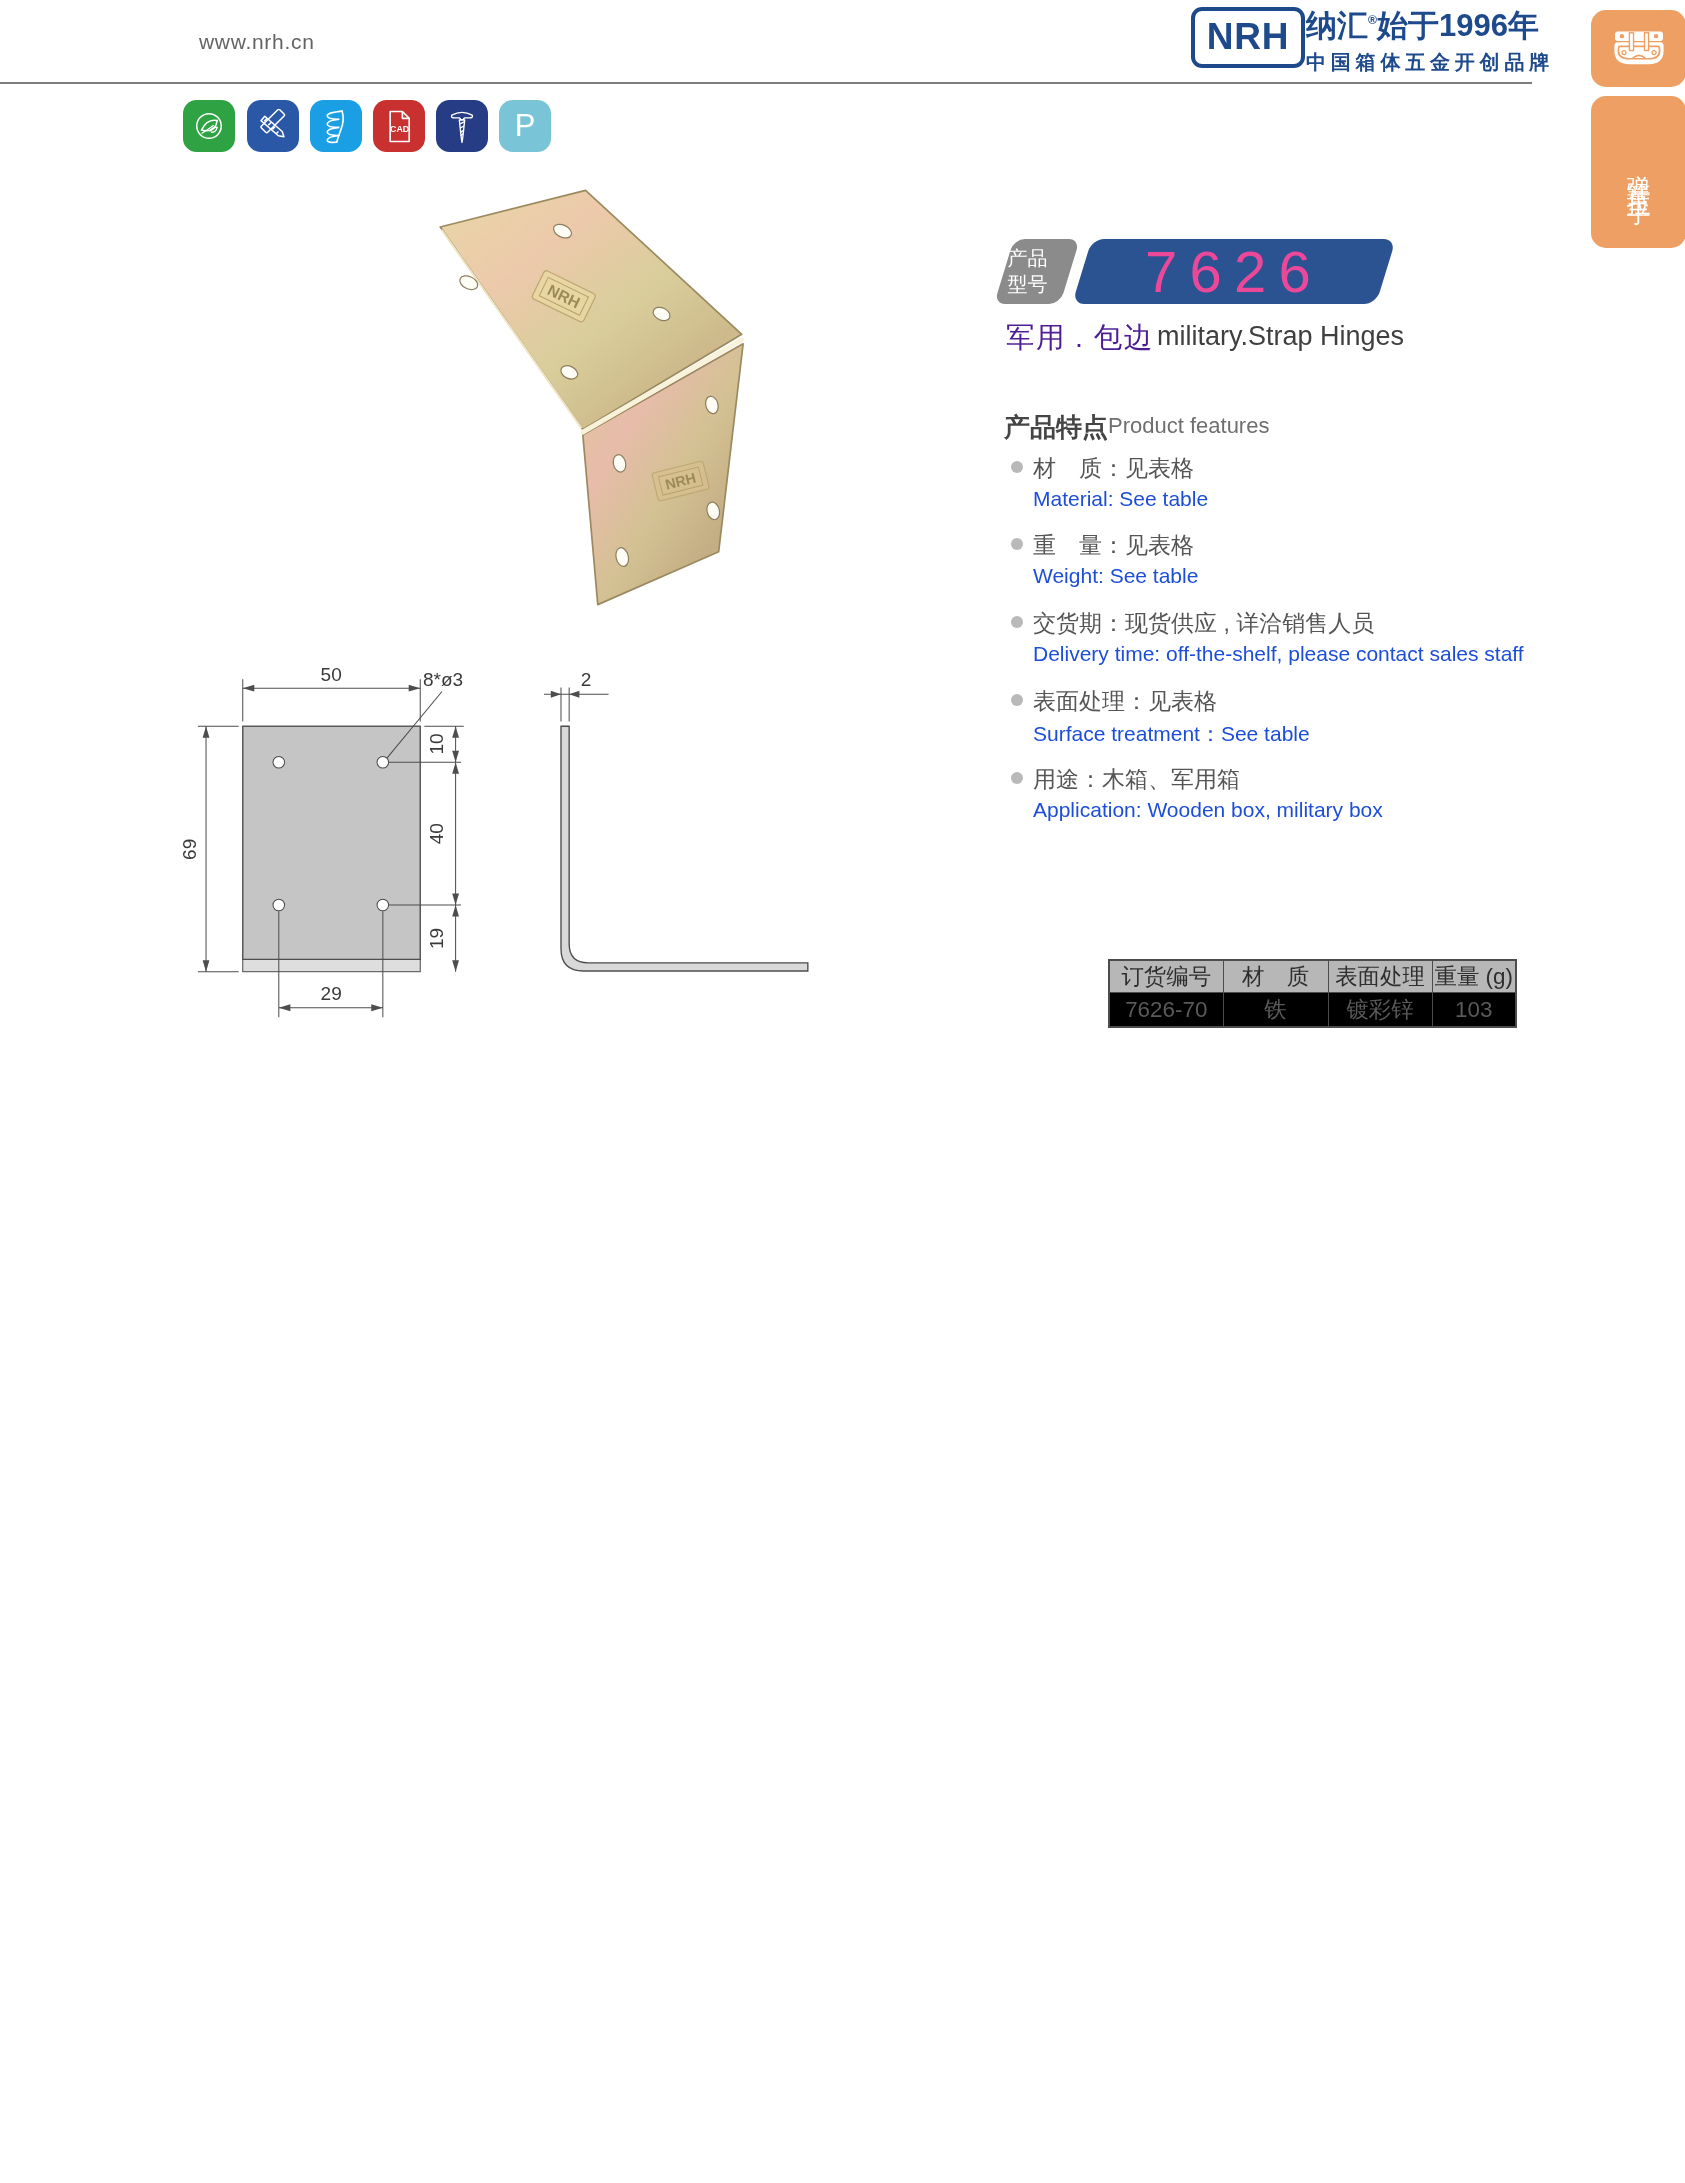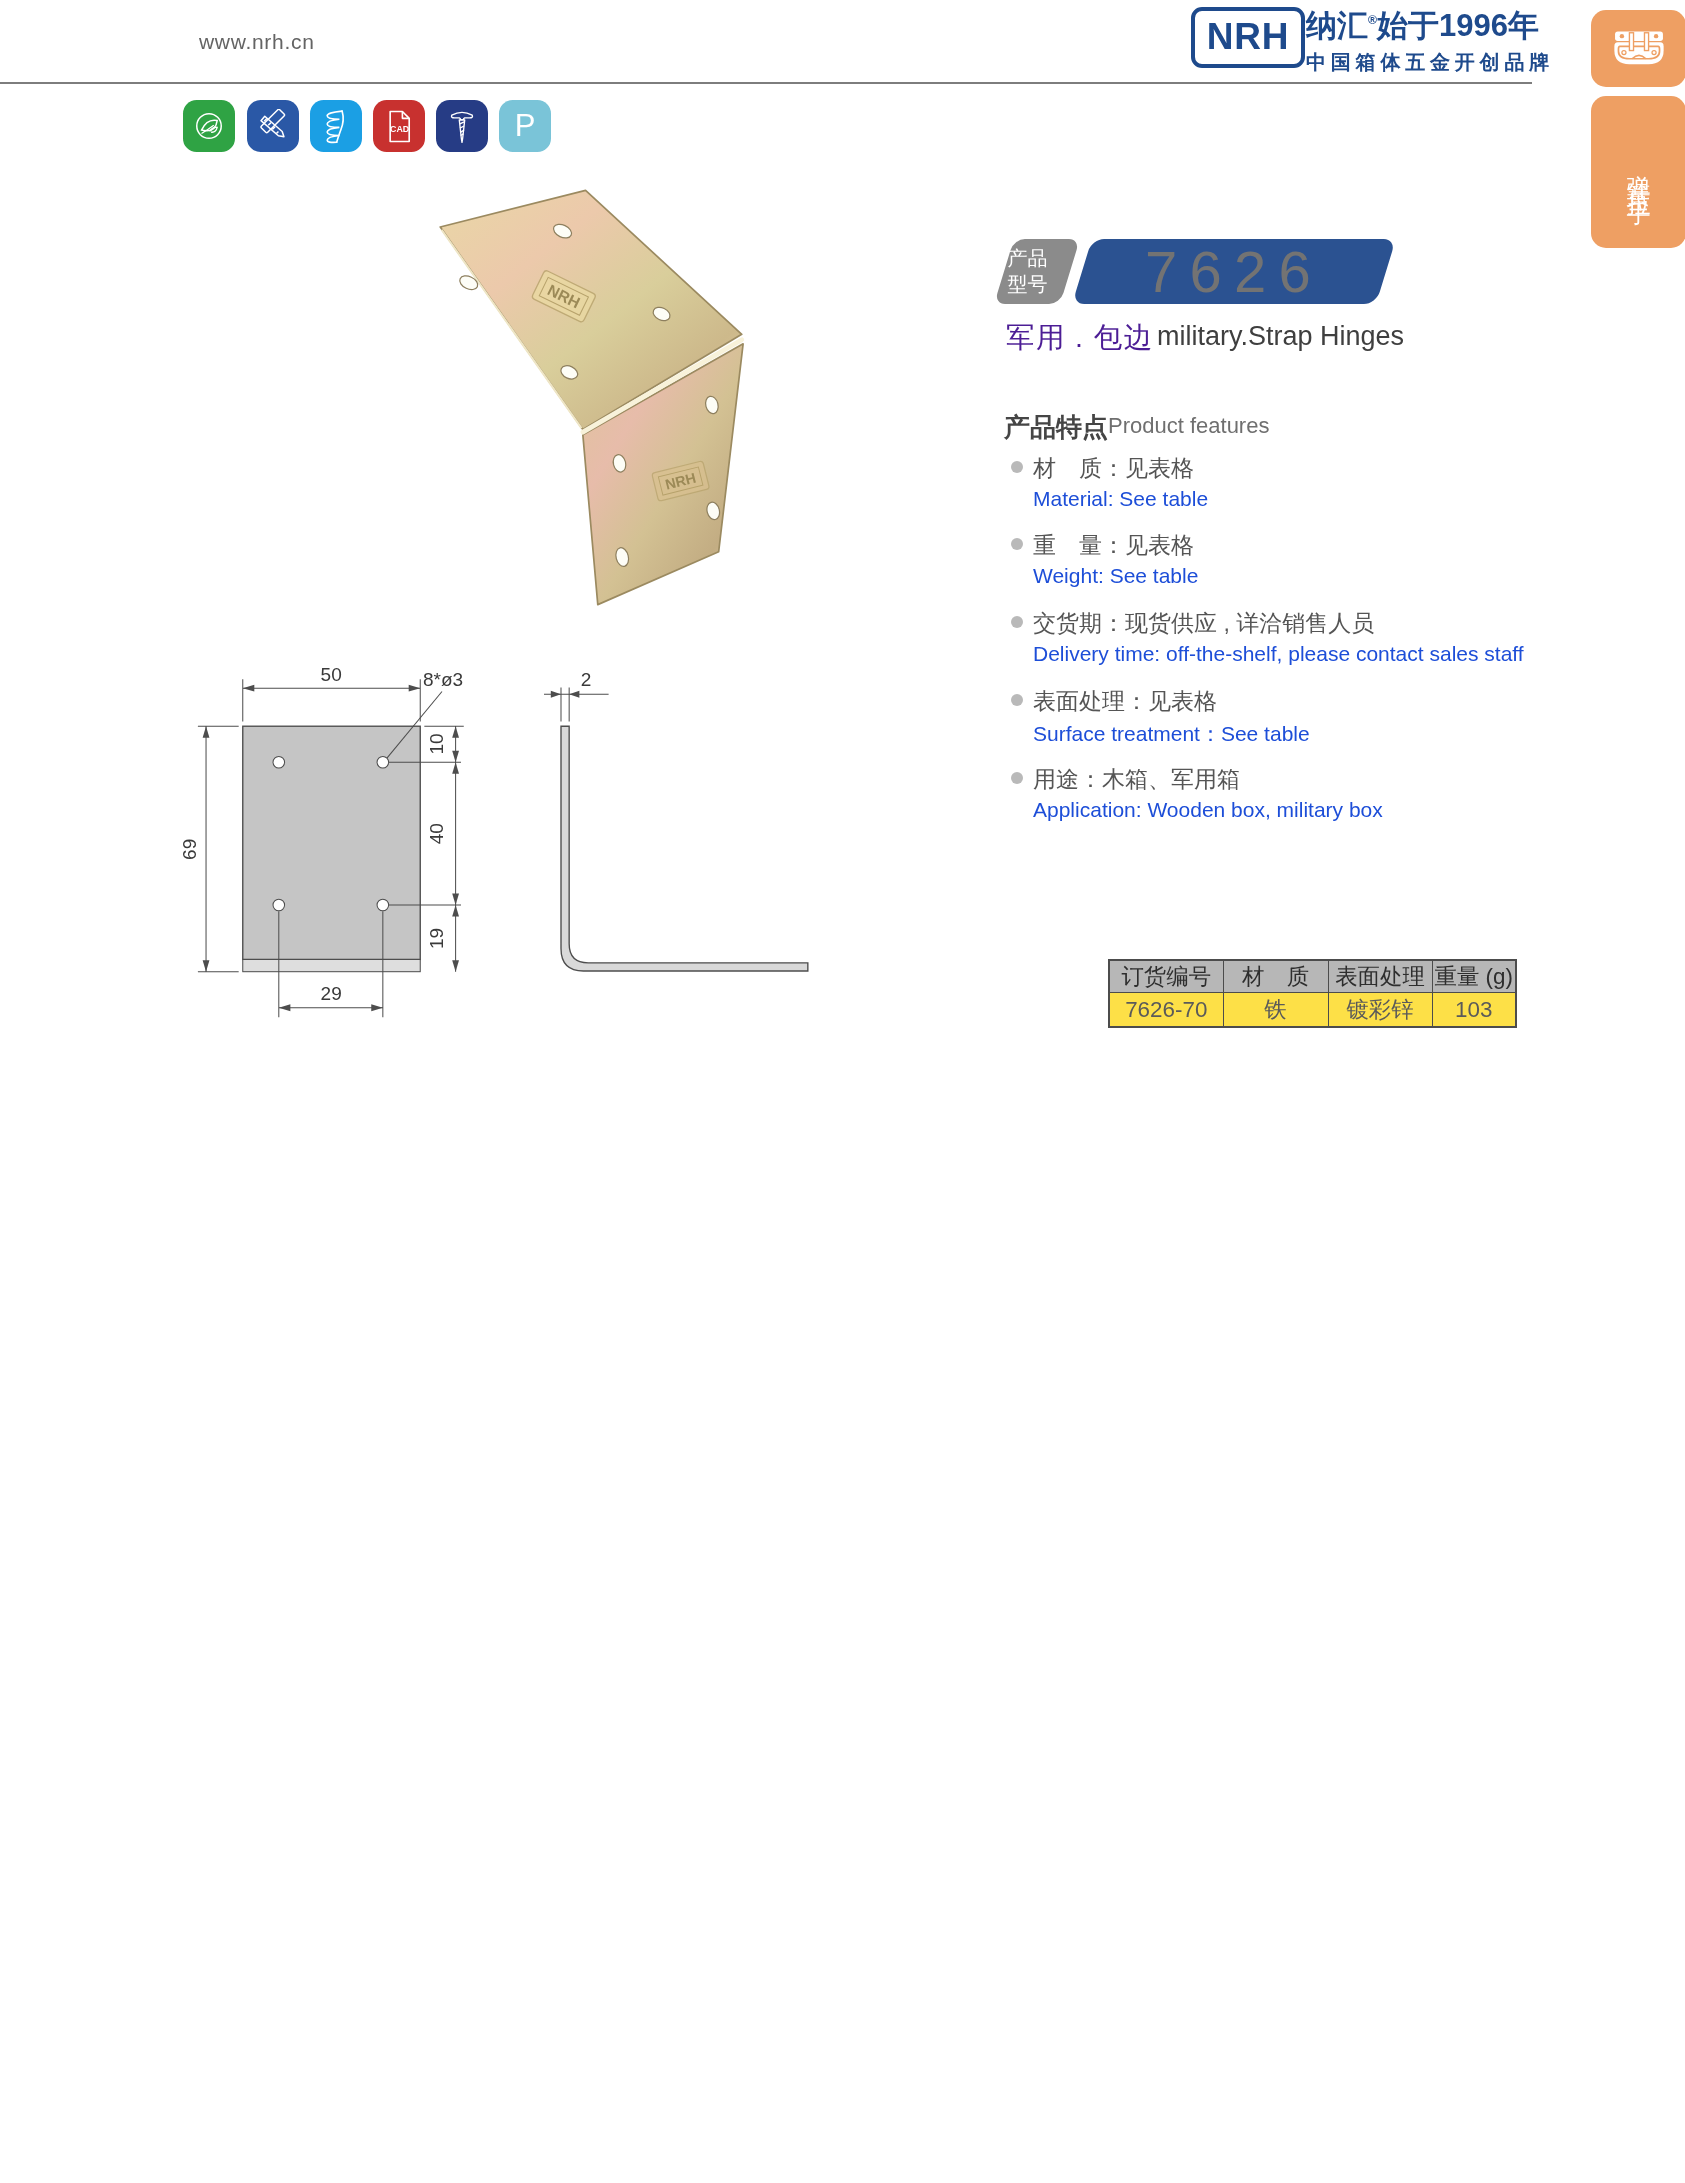--- a/index.html
+++ b/index.html
@@ -32,37 +32,37 @@
   .c-cad{background:#c8312f;} .c-screw{background:#263c85;} .c-p{background:#7ac4d8;}
   .p-letter{color:#ffffff;font-size:31px;font-weight:400;}
 
   
   .badge-gray{left:1004px;top:239px;width:66px;height:65px;background:#8b8b8b;border-radius:11px;
               transform:skewX(-17deg);}
   .badge-gray-text{left:995px;top:245px;width:65px;text-align:center;color:#fff;font-size:20px;line-height:26px;}
   .badge-blue{left:1082px;top:239px;width:304px;height:65px;background:#2b5291;border-radius:12.2px;
               transform:skewX(-17deg);}
   .model-num{left:1082px;top:239px;width:304px;height:65px;line-height:66px;text-align:center;
-             color:#737373;font-size:58px;letter-spacing:12.2px;}
+             color:#ec4899;font-size:58px;letter-spacing:12.2px;}
   .cat-cn{left:1006px;top:319px;font-size:28.5px;color:#4c1d95;letter-spacing:1.4px;}
   .cat-en{left:1157px;top:321px;font-size:27px;color:#3f3f3f;}
 
   
   .feat-title-cn{left:1004px;top:410px;font-size:26px;font-weight:bold;color:#454545;}
   .feat-title-en{left:1108px;top:413px;font-size:22px;color:#6f6f6f;}
   .bullet{width:12.2px;height:12.2px;border-radius:50%;background:#b9b9b9;left:1011px;}
   .feat-cn{left:1033px;font-size:23px;color:#555555;white-space:nowrap;}
   .feat-en{left:1033px;font-size:21px;color:#1d4ed8;white-space:nowrap;}
 
   
   .spec-table{left:1108px;top:959px;border-collapse:collapse;table-layout:fixed;}
   .spec-table th,.spec-table td{border:1.4px solid #4c4c4c;text-align:center;padding:0;}
   .spec-table{border:2px solid #4c4c4c;}
   .spec-table th{background:#b7b7b7;color:#2e2e2e;font-size:22.4px;font-weight:normal;height:31px;}
-  .spec-table td{background:#fde047;color:#5a5a5a;font-size:22.4px;height:33px;}
+  .spec-table td{background:#000000;color:#5a5a5a;font-size:22.4px;height:33px;}
   .cw1{width:114px;} .cw2{width:105px;} .cw3{width:104px;} .cw4{width:84px;}
 
   
   .photo-svg{left:377px;top:170px;}
   .draw-svg{left:170px;top:652px;}
   .dim-txt{font-size:28px;fill:#3a3a3a;font-family:"Liberation Sans",sans-serif;}
   .dim-line{stroke:#4d4d4d;stroke-width:1.5;fill:none;}
   .arr{fill:#4d4d4d;stroke:none;}
 </style>
 </head>

